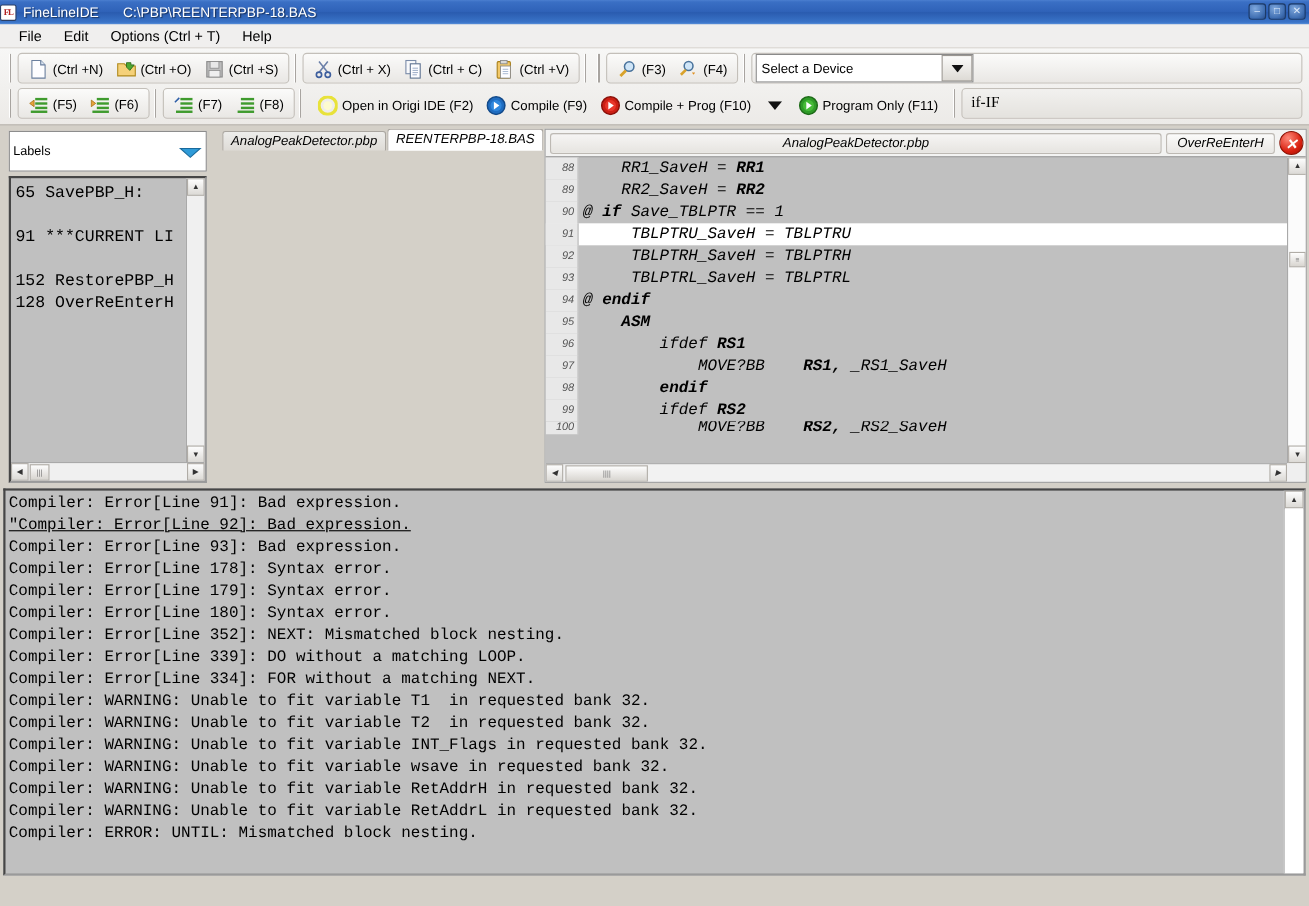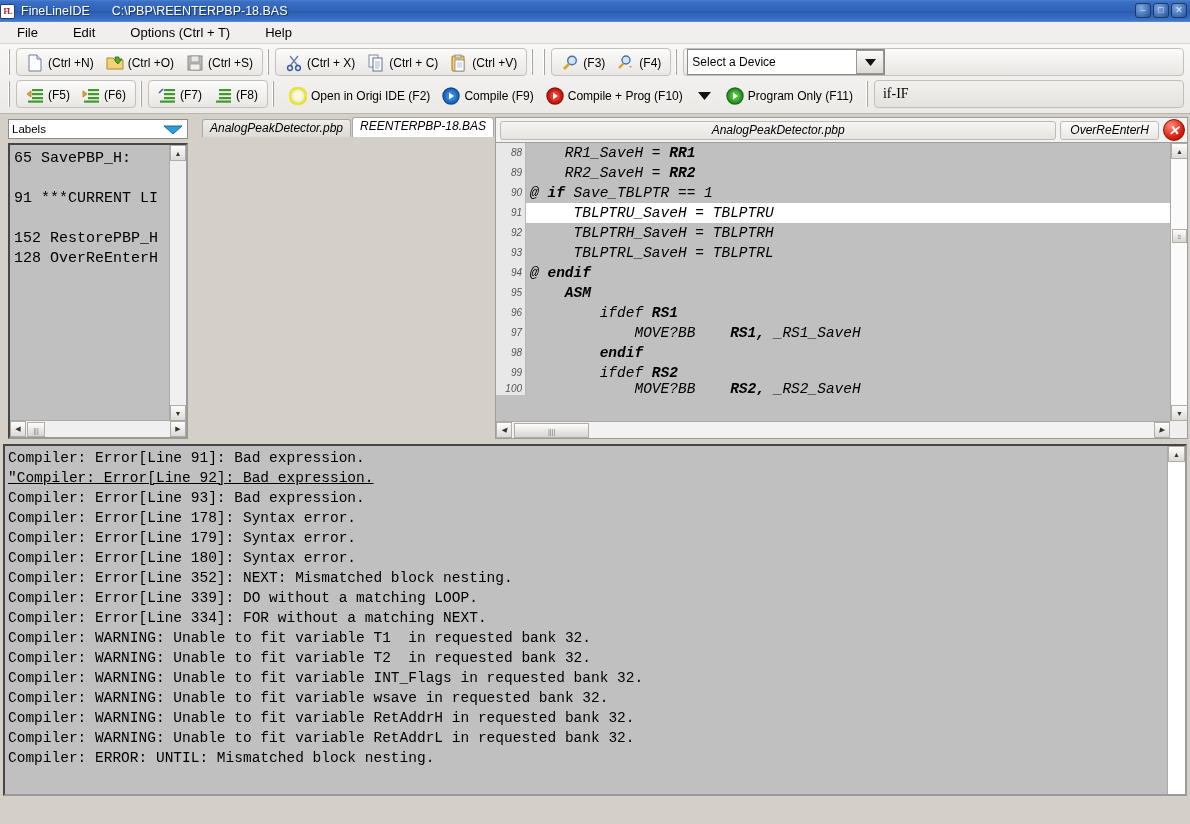--- a/index.html
+++ b/index.html
@@ -31,21 +31,21 @@
     width:16px;height:15px;border-radius:3px;
     background:radial-gradient(circle at 35% 30%,#7fa8dd,#3d6cb0 70%,#2a4f8c);
     border:1px solid #1d3a66;
     display:flex;align-items:center;justify-content:center;
     color:#dce8f8; font-size:9px; line-height:1;
   }
 
   
   #menubar{
     height:22px; background:#f0efee; border-bottom:1px solid #d8d4cf;
-    display:flex; align-items:center; padding-left:8px; gap:17px;
+    display:flex; align-items:center; padding-left:8px; gap:2px;
   }
   #menubar .mi{ padding:2px 9px; font-size:13px; }
 
   
   #toolbars{
     background:linear-gradient(180deg,#f7f7f6,#eceae7);
     border-bottom:1px solid #b9b5af;
     padding:2px 0 3px 0;
   }
   .trow{ display:flex; align-items:center; height:32px; padding-left:4px; }
@@ -91,21 +91,21 @@
     border:1px solid #c3bfb9;border-radius:4px; padding:0 8px; margin-right:6px;
     font-family:"Liberation Serif",serif; font-size:14px;
   }
 
   
   #main{ display:flex; height:325px; padding:3px 2px 0 2px; }
 
   
   #leftpanel{ width:190px; display:flex; flex-direction:column; }
   #labelcombo{
-    margin:2px 4px 2px 6px; height:20px;
+    margin:2px 4px 2px 6px; height:37px;
     background:#fff; border:1px solid #8d8d8d;
     display:flex; align-items:center; padding:0 3px; font-size:11.5px;text-align:right;
   }
   #labellistwrap{
     flex:1; margin:2px 4px 0 6px; border:2px inset #9a9a9a;
     background:#c0c0c0; display:flex; flex-direction:column;
     position:relative; overflow:hidden;
   }
   #labellist{
     flex:1; font-family:"Liberation Mono", monospace; font-size:15px;

